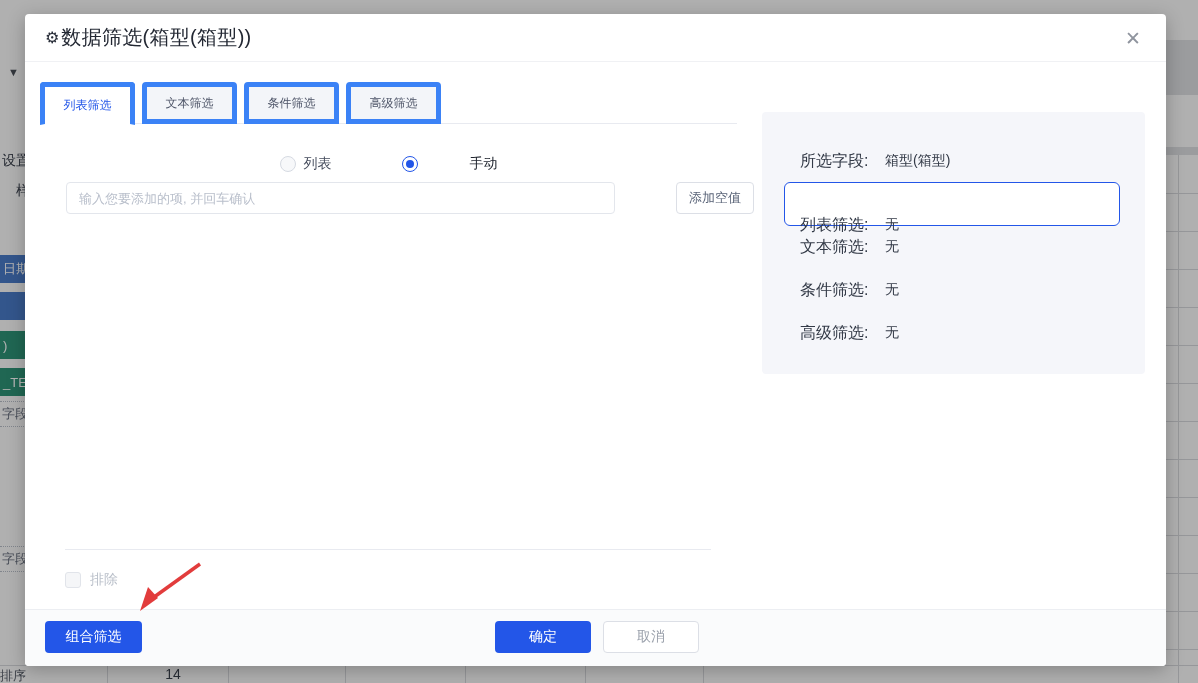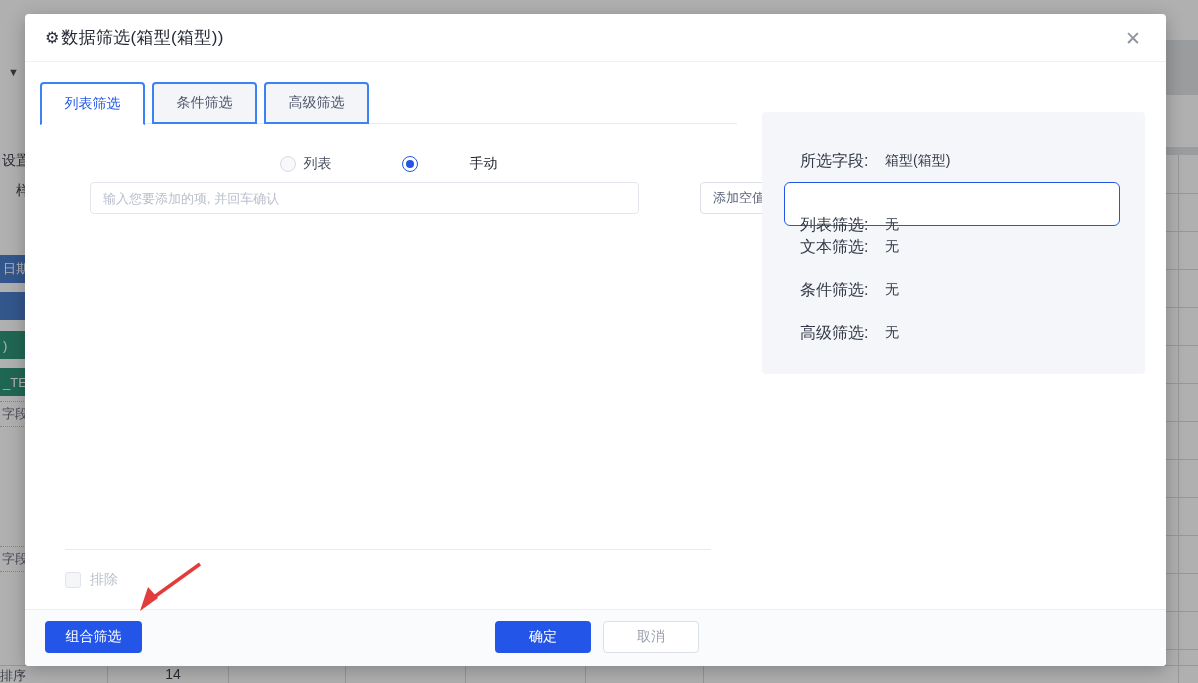--- a/index.html
+++ b/index.html
@@ -25,45 +25,45 @@
 
   
   .overlay { position:absolute; inset:0; background:rgba(0,0,0,0.30); }
 
   
   .modal { position:absolute; left:25px; top:14px; width:1141px; height:652px; background:#fff;
            border-radius:4px; box-shadow:0 4px 18px rgba(0,0,0,0.25); }
   .modal-header { position:absolute; left:0; top:0; right:0; height:48px;
                   border-bottom:1px solid #f0f1f4; display:flex; align-items:center; padding-left:20px; }
   .gear { font-size:16px; color:#2a2f3a; margin-right:2px; }
-  .modal-title { font-size:17px; color:#232833; font-weight:500; letter-spacing:.3px; }
+  .modal-title { font-size:20px; color:#232833; font-weight:500; letter-spacing:.3px; }
   .close-btn { position:absolute; right:22px; top:14px; width:22px; height:22px; font-size:19px;
                color:#8f949e; line-height:22px; text-align:center; cursor:pointer; }
 
   
   .tabs { position:absolute; left:15px; top:68px; width:697px; height:42px;
           border-bottom:1px solid #e8eaf0; display:flex; gap:7px; }
-  .tab { width:105px; height:42px; background:#f3f5f9; border:2px solid #3b82f6;
+  .tab { width:95px; height:42px; background:#f3f5f9; border:5px solid #3b82f6;
          border-radius:4px 4px 0 0; display:flex; align-items:center; justify-content:center;
-         font-size:14px; color:#4e5568; cursor:pointer; }
+         font-size:12px; color:#4e5568; cursor:pointer; }
   .tab.active { background:#fff; border-bottom:1px solid #fff; color:#2356e8; height:43px; position:relative; z-index:2; }
 
   
   .radio-row { position:absolute; left:15px; top:134px; width:697px; height:32px;
                display:flex; align-items:center; justify-content:center; gap:70px; }
   .radio-item { display:flex; align-items:center; gap:8px; cursor:pointer; }
   .radio-circle { width:16px; height:16px; border-radius:50%; border:1px solid #d6dae2; background:#f7f8fa; }
   .radio-circle.checked { border:1.5px solid #2356e8; background:#fff; position:relative; }
   .radio-circle.checked::after { content:""; position:absolute; left:3px; top:3px; width:8px; height:8px;
                                  border-radius:50%; background:#2356e8; }
   .radio-label { font-size:14px; color:#454c5c; }
   .radio-label.checked { color:#20252f;margin-left:44px; }
 
   
-  .input-row { position:absolute; left:41px; top:168px; width:660px; height:32px;margin-left:24px; }
+  .input-row { position:absolute; left:41px; top:168px; width:660px; height:32px; }
   .item-input { position:absolute; left:0; top:0; width:549px; height:32px; border:1px solid #e3e6ec;
                 border-radius:4px; padding:0 12px; font-size:13px; color:#333;
                 font-family:"Liberation Sans","DejaVu Sans",sans-serif; outline:none; }
   .item-input::placeholder { color:#b9bfcb; }
   .add-empty-btn { position:absolute; left:610px; top:0; width:78px; height:32px; background:#fff;
                    border:1px solid #dcdfe6; border-radius:4px; font-size:13px; color:#5a6478;
                    font-family:"Liberation Sans","DejaVu Sans",sans-serif; cursor:pointer; }
 
   
   .list-divider { position:absolute; left:40px; top:535px; width:646px; border-top:1px solid #e8eaf0; }
@@ -148,20 +148,21 @@
   <div class="modal">
 
     <div class="modal-header">
       <span class="gear">⚙</span>
       <span class="modal-title">数据筛选(箱型(箱型))</span>
       <span class="close-btn">✕</span>
     </div>
 
     <div class="tabs">
       <div class="tab active">列表筛选</div>
+      <div class="tab">文本筛选</div>
       <div class="tab">条件筛选</div>
       <div class="tab">高级筛选</div>
     </div>
 
     <div class="radio-row">
       <div class="radio-item">
         <span class="radio-circle"></span>
         <span class="radio-label">列表</span>
       </div>
       <div class="radio-item">

